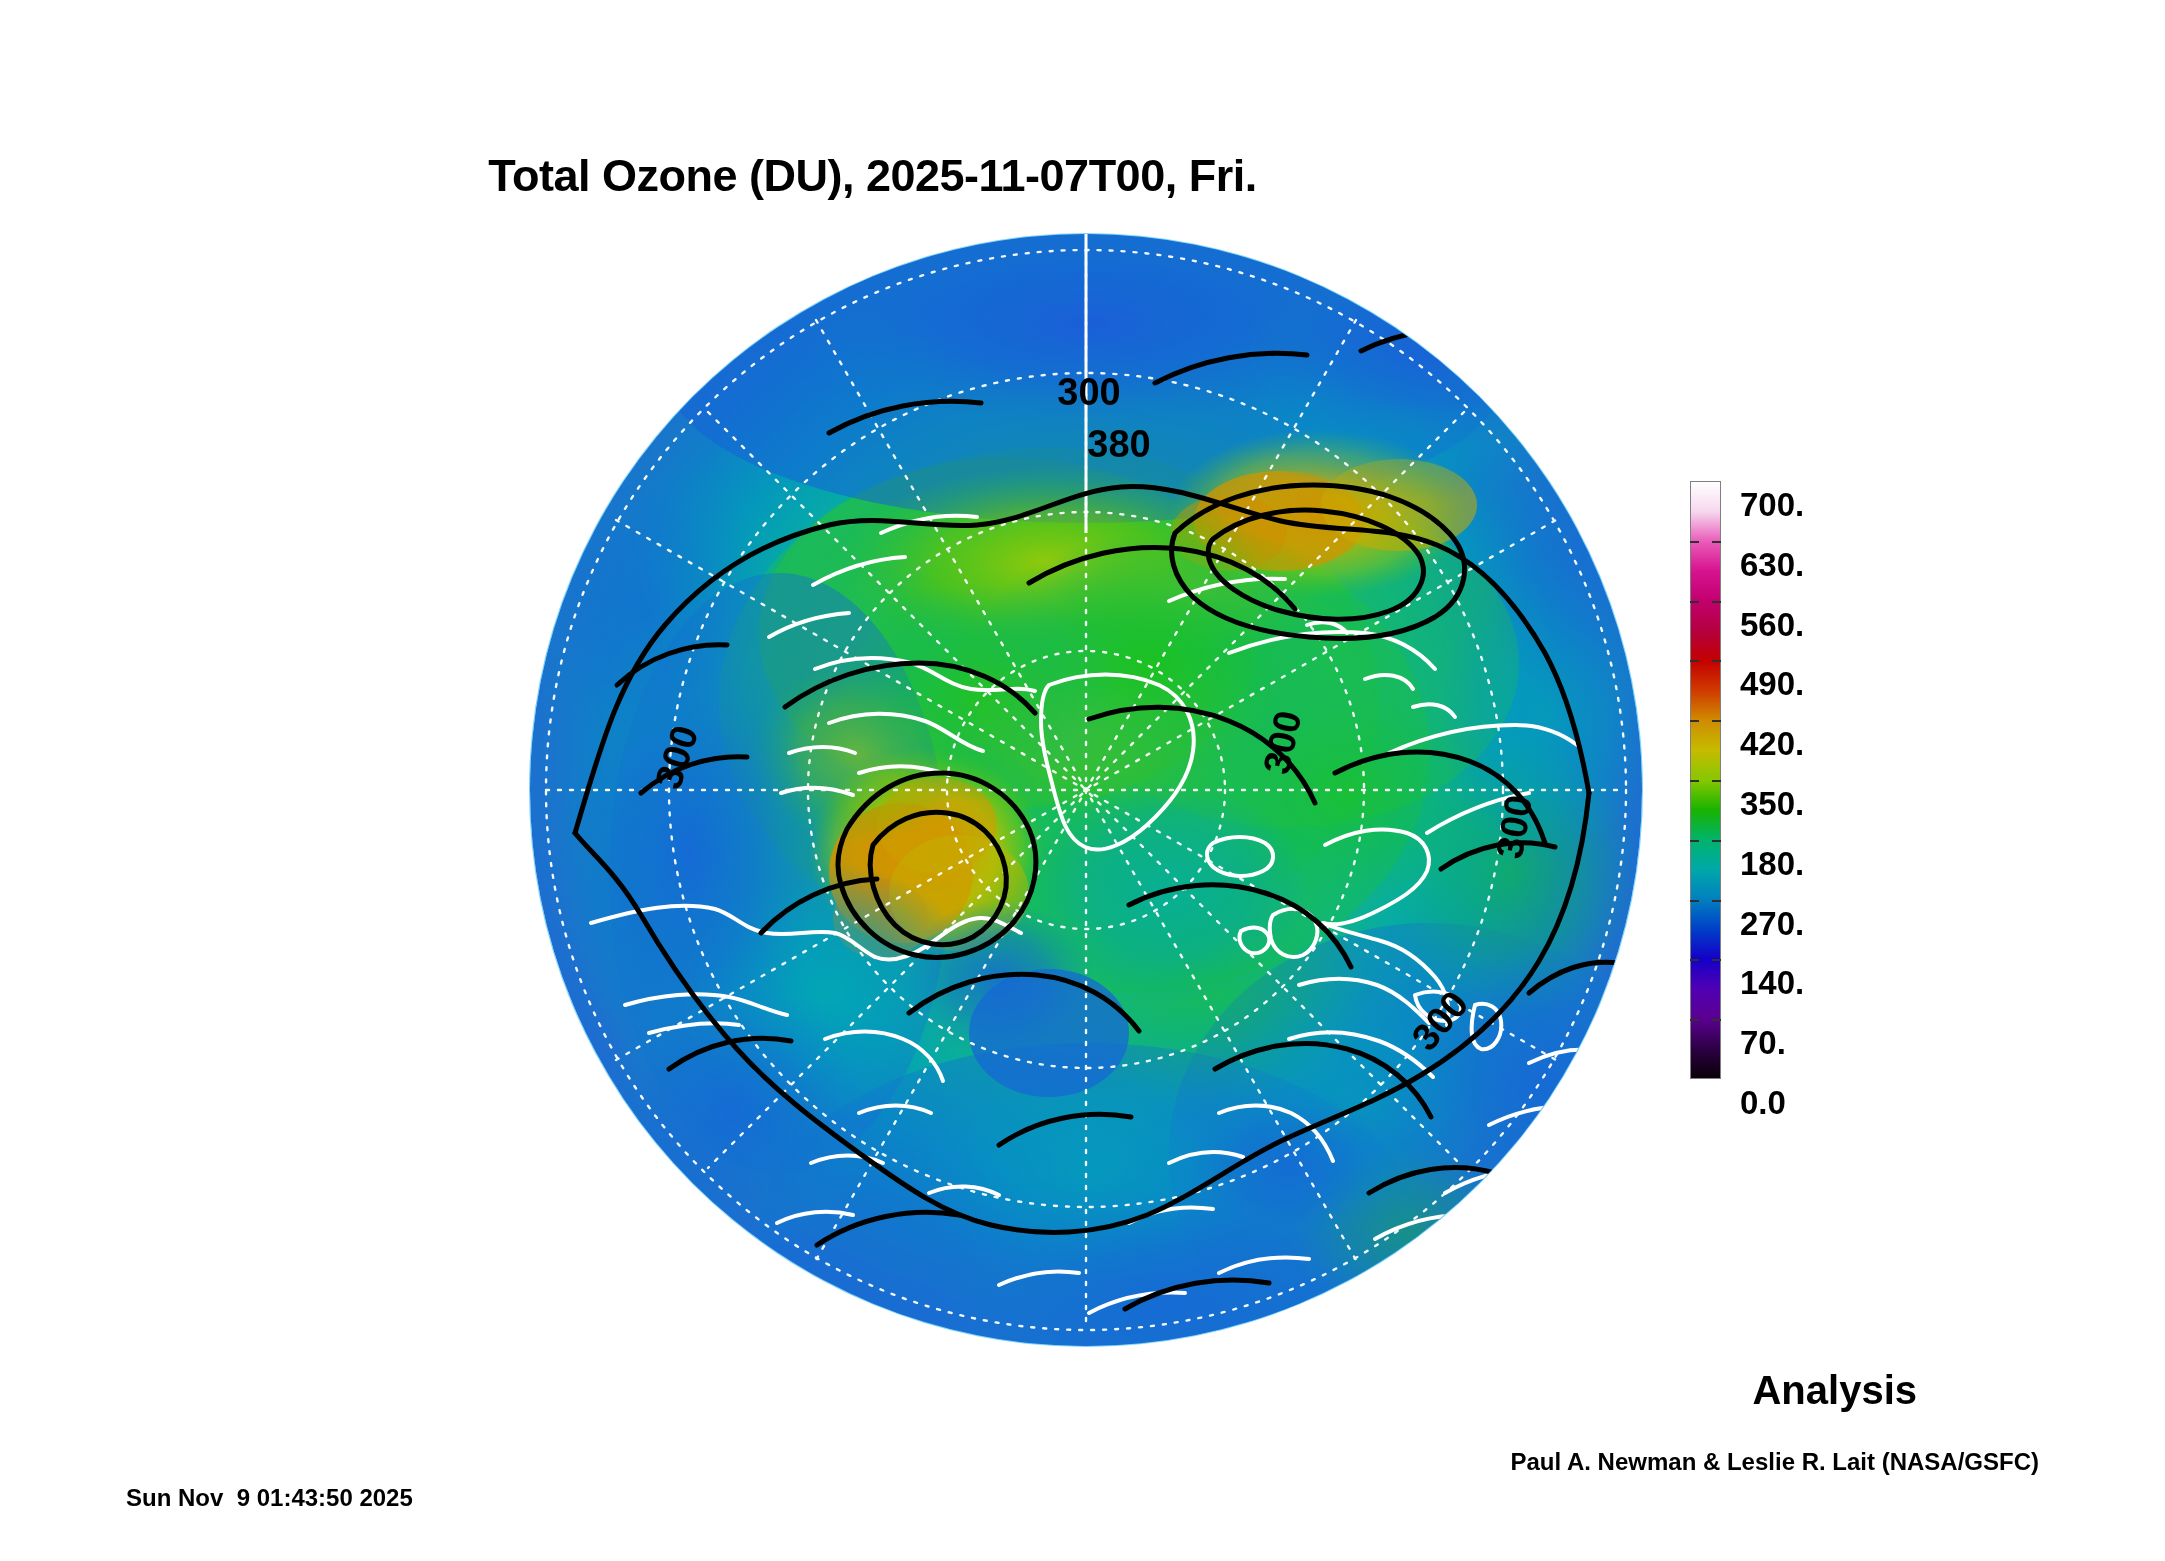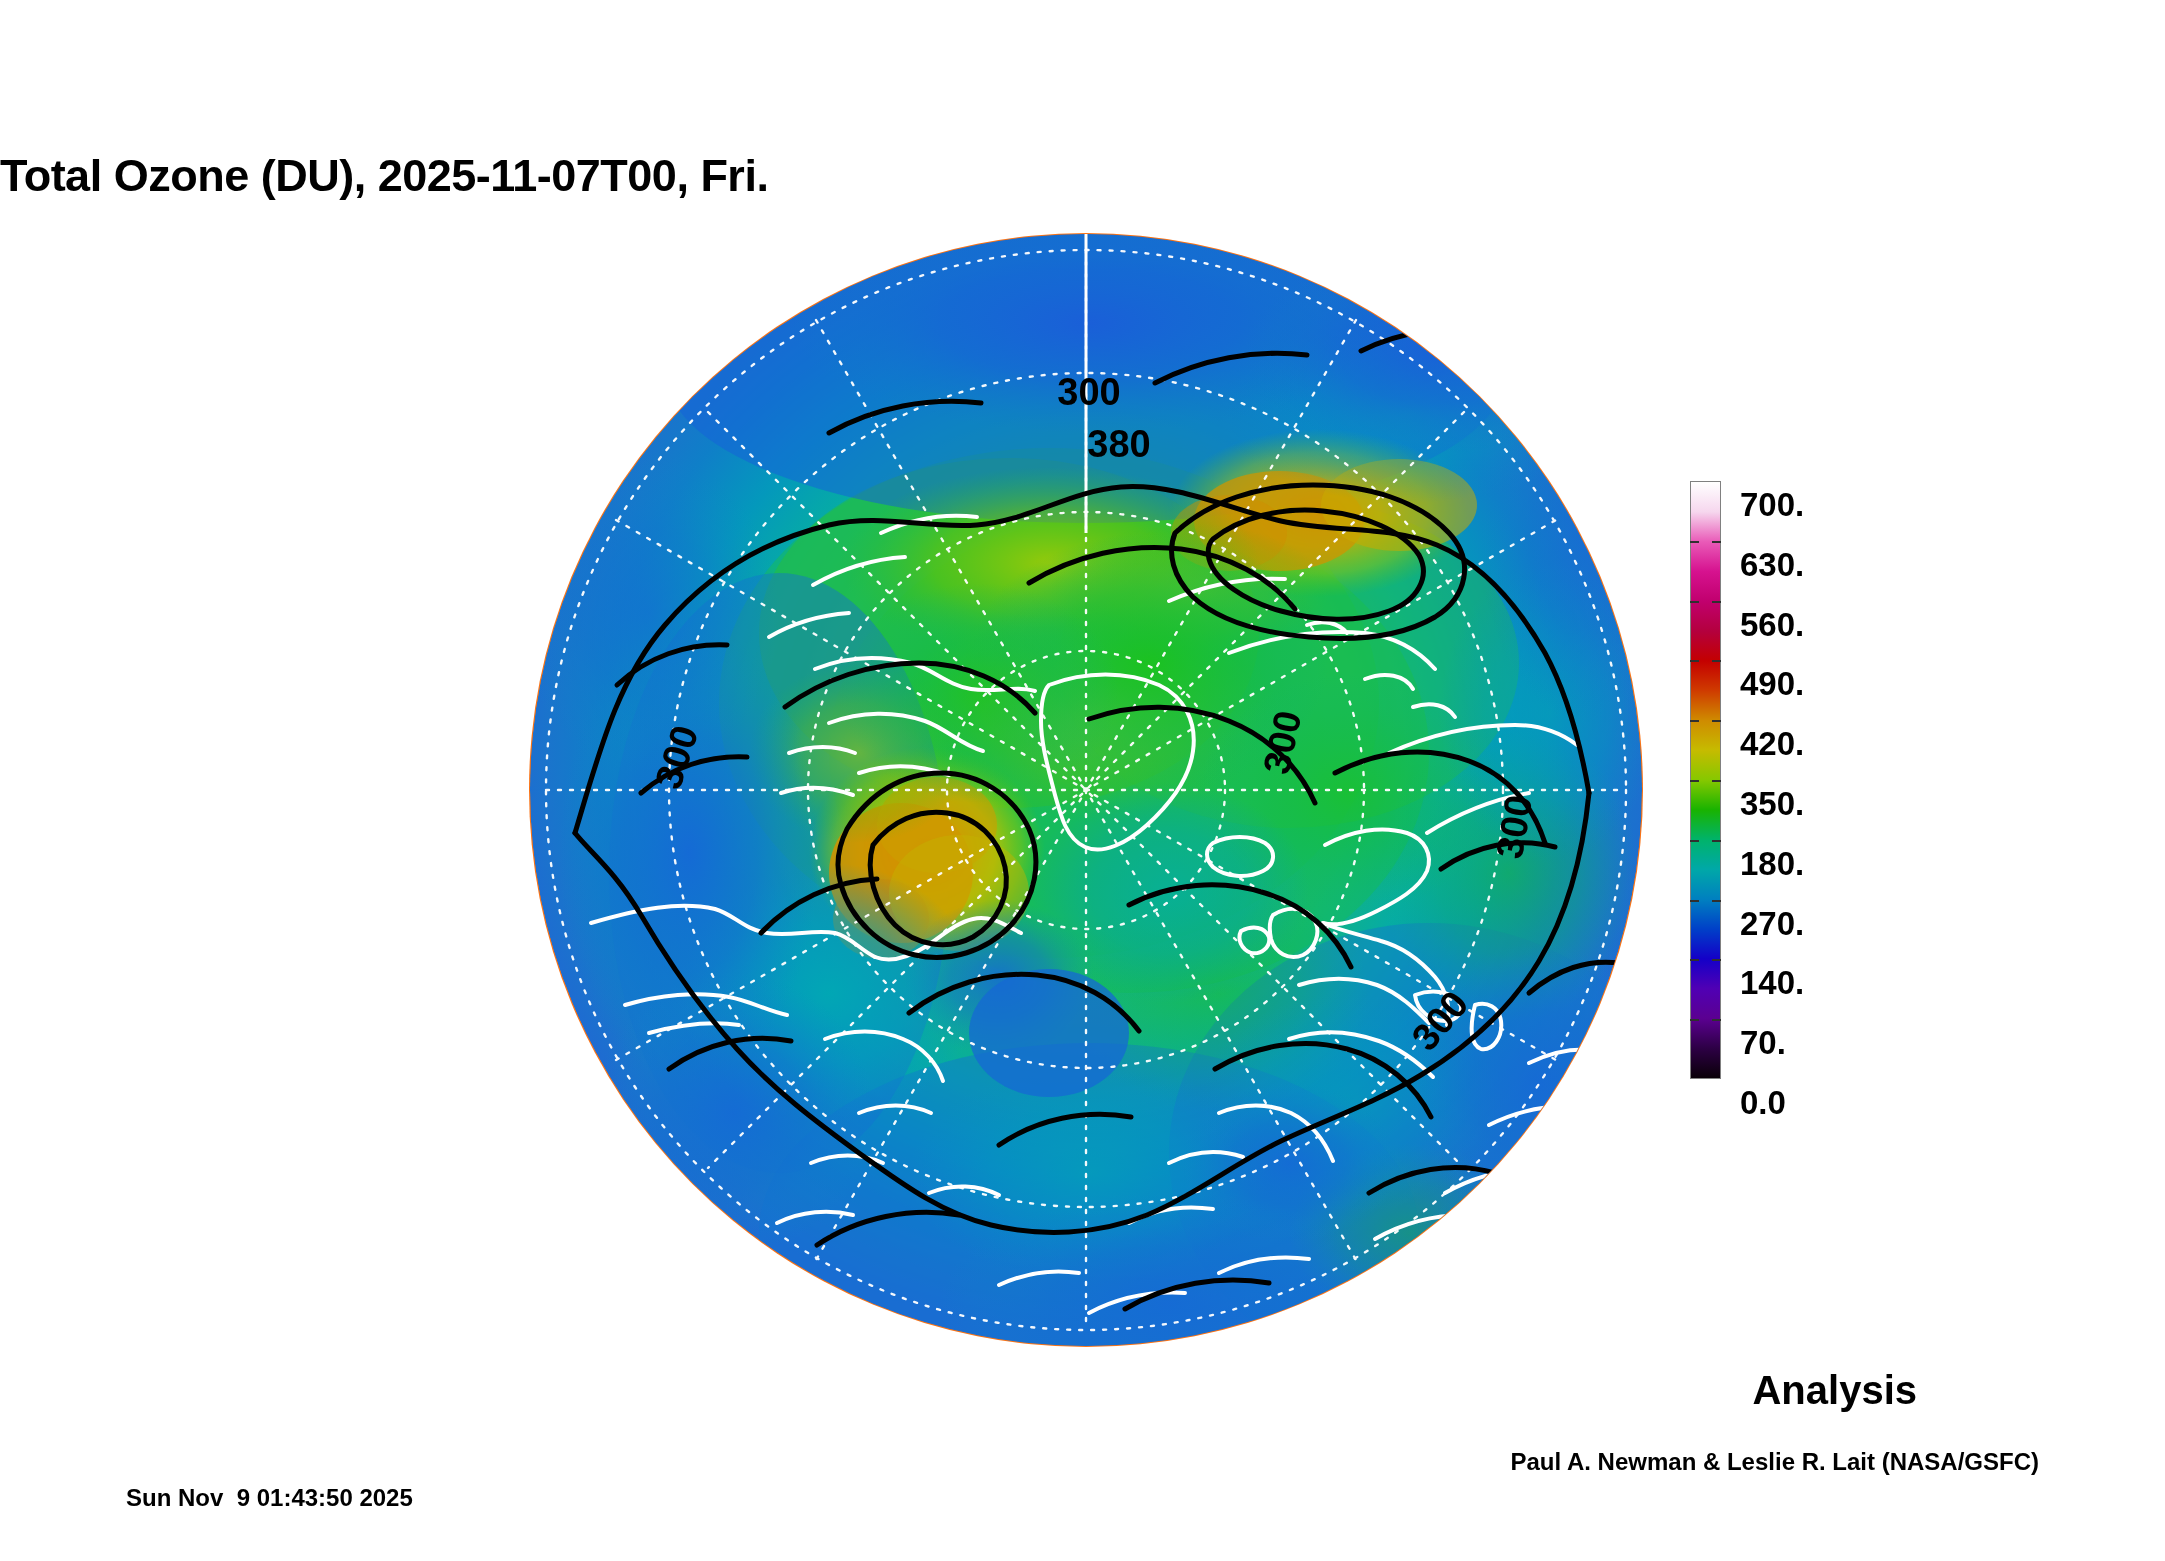--- a/index.html
+++ b/index.html
@@ -23,20 +23,21 @@
     height: 1561px;
     background: #ffffff;
   }
 
   
   #plot-title {
     position: absolute;
     left: 0;
     top: 150px;
     width: 1745px;
+    text-align: center;
     font-size: 45px;
     font-weight: bold;
     letter-spacing: -0.5px;
     font-family: "Liberation Sans", sans-serif;
     white-space: nowrap;
   }
 
   
   #map-area {
     position: absolute;
@@ -45,21 +46,21 @@
     width: 1114px;
     height: 1114px;
   }
   #globe-disc {
     position: absolute;
     left: 0; top: 0;
     width: 1114px;
     height: 1114px;
     border-radius: 50%;
     overflow: hidden;
-    background: #f97316;
+    background: #7dd3fc;
   }
   #globe-disc svg { display: block; }
 
   
   #colorbar-wrap {
     position: absolute;
     left: 1690px;
     top: 481px;
     width: 33px;
     height: 600px;

